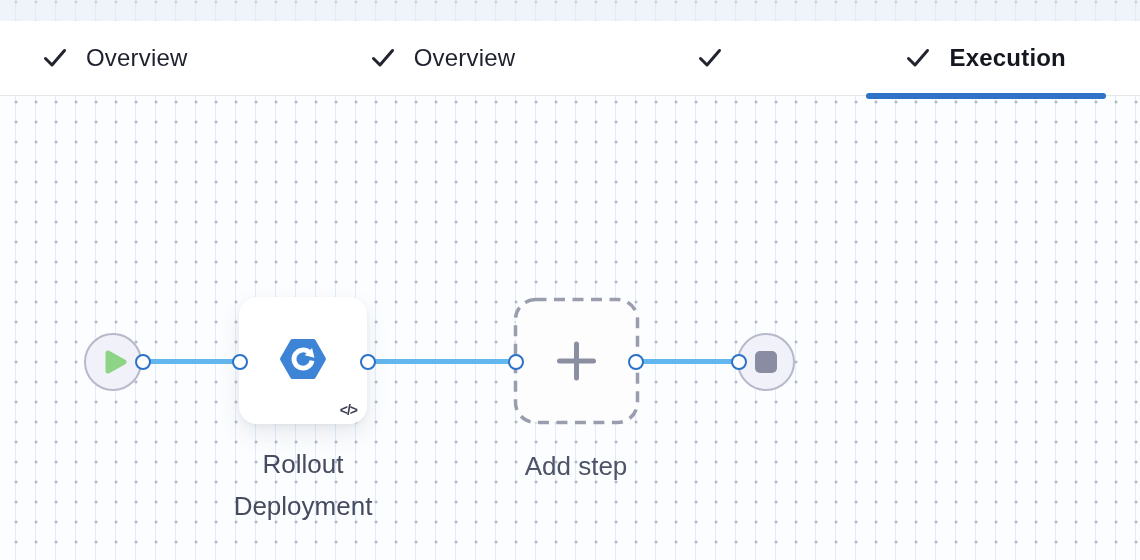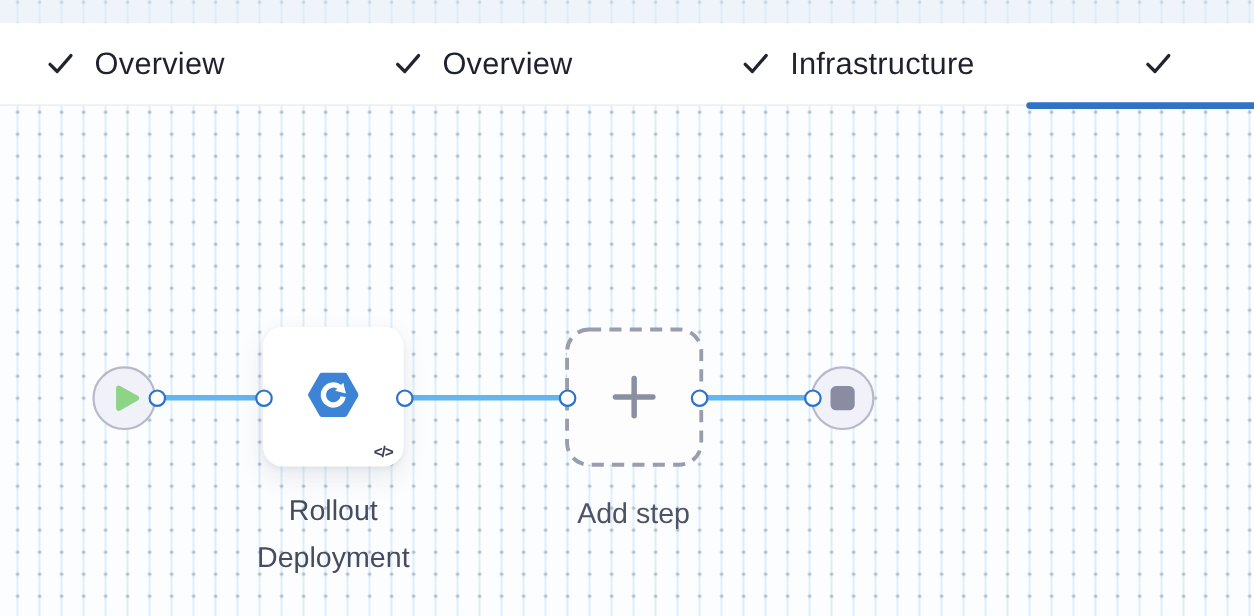--- a/index.html
+++ b/index.html
@@ -19,21 +19,21 @@
     background:rgba(224,236,246,0.5); }
 
   
   .tabbar { position:absolute; left:0; top:21px; width:1140px; height:75px;
     background:#ffffff; border-bottom:1px solid #e5e7ea;
     display:flex; align-items:center; justify-content:space-between;
     padding:0 74px 0 42px; z-index:10; }
   .tab { position:relative; height:100%; display:flex; align-items:center;
     gap:18px; cursor:pointer; }
   .tab .check { width:26px; height:26px; flex:0 0 auto; }
-  .tab-label { font-size:28px; font-weight:500; color:#1e212e; letter-spacing:0.2px; }
+  .tab-label { font-size:24px; font-weight:500; color:#1e212e; letter-spacing:0.2px; }
   .tab.active .tab-label { font-weight:700; color:#14171f; }
   .active-underline { position:absolute; left:50%; transform:translateX(-50%);
     bottom:-4px; width:240px; height:6px; border-radius:4px; background:#2f72c6; }
 
   
   .edge { position:absolute; height:5px; top:359px; border-radius:3px;
     background:#61b7ee; z-index:1; }
   .port { position:absolute; width:16px; height:16px; top:354px; border-radius:50%;
     background:#ffffff; border:2.5px solid #2b72c8; z-index:4; cursor:crosshair; }
 
@@ -123,24 +123,24 @@
       <svg class="check" viewBox="0 0 26 26">
         <path d="M3.5 13.5 L10 20 L22.5 5.5" fill="none" stroke="#22252f" stroke-width="3" stroke-linecap="round" stroke-linejoin="round"></path>
       </svg>
       <span class="tab-label">Overview</span>
     </div>
 
     <div class="tab">
       <svg class="check" viewBox="0 0 26 26">
         <path d="M3.5 13.5 L10 20 L22.5 5.5" fill="none" stroke="#22252f" stroke-width="3" stroke-linecap="round" stroke-linejoin="round"></path>
       </svg>
-      <span class="tab-label">Infrastructure</span>
     </div>
 
     <div class="tab active">
       <svg class="check" viewBox="0 0 26 26">
         <path d="M3.5 13.5 L10 20 L22.5 5.5" fill="none" stroke="#22252f" stroke-width="3" stroke-linecap="round" stroke-linejoin="round"></path>
       </svg>
+      <span class="tab-label">Execution</span>
       <span class="active-underline"></span>
     </div>
 
   </div>
 </div>
 
 </body></html>

